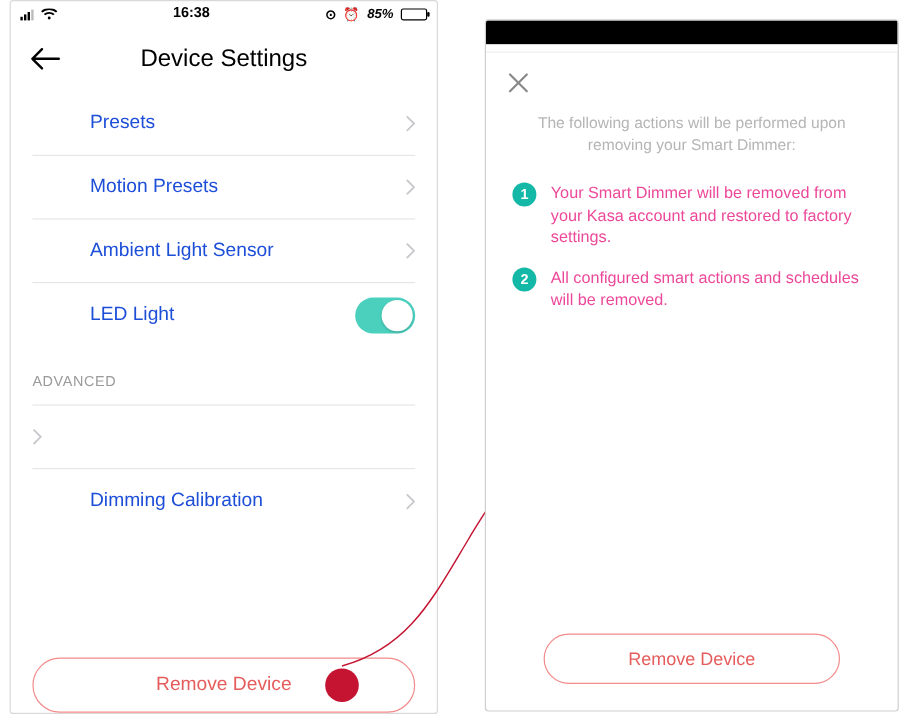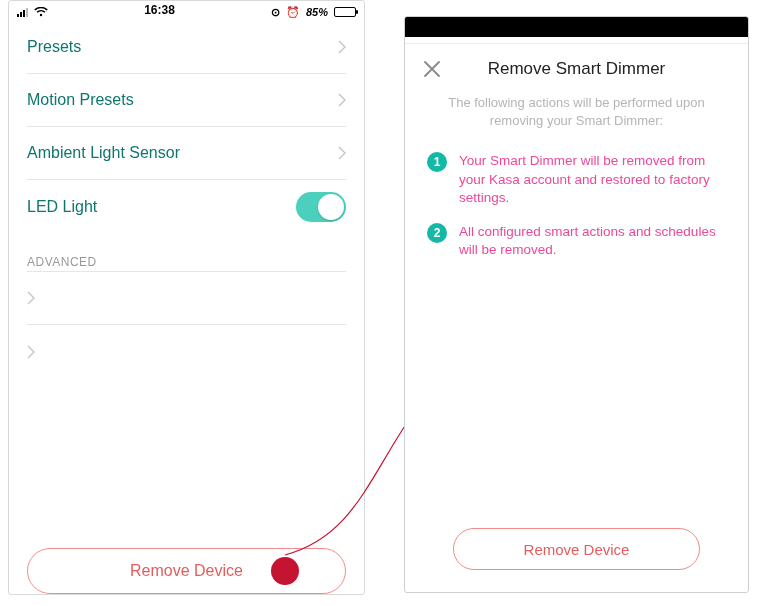--- a/index.html
+++ b/index.html
@@ -64,25 +64,25 @@
   }
   .back-arrow { position:absolute; left:16px; top:50%; transform:translateY(-50%); }
   .back-arrow svg { display:block; }
   .header-title { font-size:20px; font-weight:400; color:#000;}
   
   .list { padding: 0 18px;}
   .row {
     display:flex; align-items:center; justify-content:space-between;
     border-bottom:1px solid #e6e6e6; height:53px;
   }
-  .row-label { font-size:16px; color:#0f766e; }
+  .row-label { font-size:16px; color:#1d4ed8;margin-left:48px; }
   .chevron { color:#c7c7cc; }
   .chevron svg{display:block;}
   .section-header {
-    padding-top:22px; padding-bottom:2px; font-size:12px; letter-spacing:0.5px;
+    padding-top:22px; padding-bottom:12px; font-size:12px; letter-spacing:0.5px;
     color:#9a9a9a; border-bottom:1px solid #e6e6e6;
   }
   
   .toggle {
     width:50px; height:30px; border-radius:15px; background:#4ad0bd; position:relative;
   }
   .toggle-knob {
     position:absolute; right:2px; top:2px; width:26px; height:26px; border-radius:50%; background:#fff;
     box-shadow:0 1px 2px rgba(0,0,0,0.2);
   }
@@ -157,20 +157,28 @@
     </div>
     <div class="sb-center">16:38</div>
     <div class="sb-right">
       <span style="font-size:11px;">⊙</span>
       <span class="alarm-icon">⏰</span>
       <span style="font-size:11px;font-weight:600;font-style:italic;">85%</span>
       <span class="battery"><span class="battery-fill"></span></span>
     </div>
   </div>
 
+  <div class="header-row">
+    <span class="back-arrow">
+      <svg width="26" height="20" viewBox="0 0 26 20">
+          <path d="M10 2 L2 10 L10 18 M2 10 H24" stroke="#000" stroke-width="2" fill="none" stroke-linecap="round" stroke-linejoin="round"></path>
+        </svg>
+    </span>
+    <span class="header-title">Device Settings</span>
+  </div>
 
   <div class="list">
     <div class="row">
       <span class="row-label">Presets</span>
       <span class="chevron">
           <svg width="8" height="14" viewBox="0 0 8 14">
             <path d="M1 1l6 6-6 6" stroke="#c7c7cc" stroke-width="1.5" fill="none"></path>
           </svg>
         </span>
     </div>
@@ -200,20 +208,21 @@
     <div class="section-header">ADVANCED</div>
 
     <div class="row">
       <span class="chevron">
           <svg width="8" height="14" viewBox="0 0 8 14">
             <path d="M1 1l6 6-6 6" stroke="#c7c7cc" stroke-width="1.5" fill="none"></path>
           </svg>
         </span>
     </div>
     <div class="row" style="border-bottom:none;">
+      <span class="row-label">Dimming Calibration</span>
       <span class="chevron">
           <svg width="8" height="14" viewBox="0 0 8 14">
             <path d="M1 1l6 6-6 6" stroke="#c7c7cc" stroke-width="1.5" fill="none"></path>
           </svg>
         </span>
     </div>
   </div>
 
   <div class="remove-btn-wrap">
     <div class="remove-btn">
@@ -230,21 +239,20 @@
 <div class="phone phone-right">
   <div class="black-top"></div>
   <div class="sheet-gap"></div>
   <div class="sheet">
     <div class="sheet-header">
       <span class="close-x">
         <svg width="18" height="18" viewBox="0 0 18 18">
             <path d="M2 2 L16 16 M16 2 L2 16" stroke="#888" stroke-width="1.8" stroke-linecap="round"></path>
           </svg>
       </span>
-      <span class="sheet-title">Remove Smart Dimmer</span>
     </div>
     <div class="sheet-sub">The following actions will be performed upon removing your Smart Dimmer:</div>
 
     <div class="info-item">
       <div class="info-num">1</div>
       <div class="info-text">Your Smart Dimmer will be removed from your Kasa account and restored to factory settings.</div>
     </div>
     <div class="info-item">
       <div class="info-num">2</div>
       <div class="info-text">All configured smart actions and schedules will be removed.</div>

